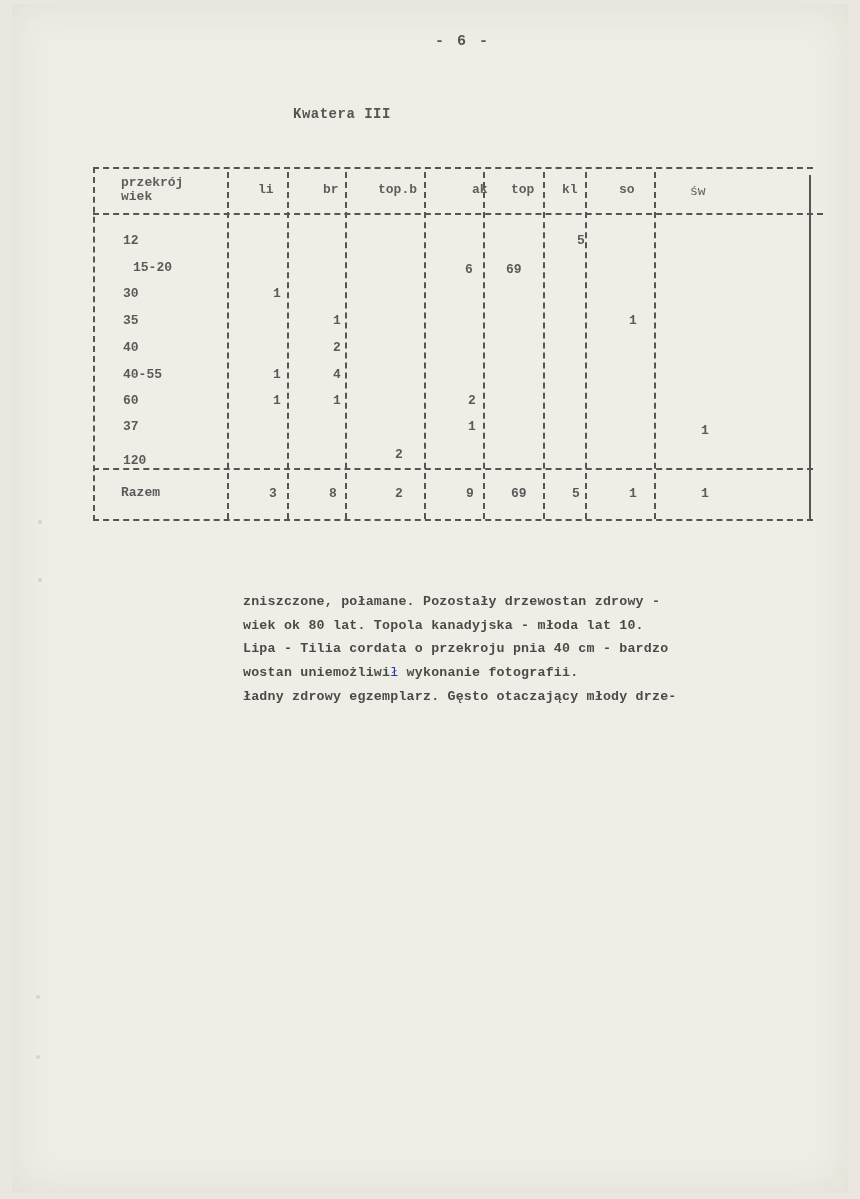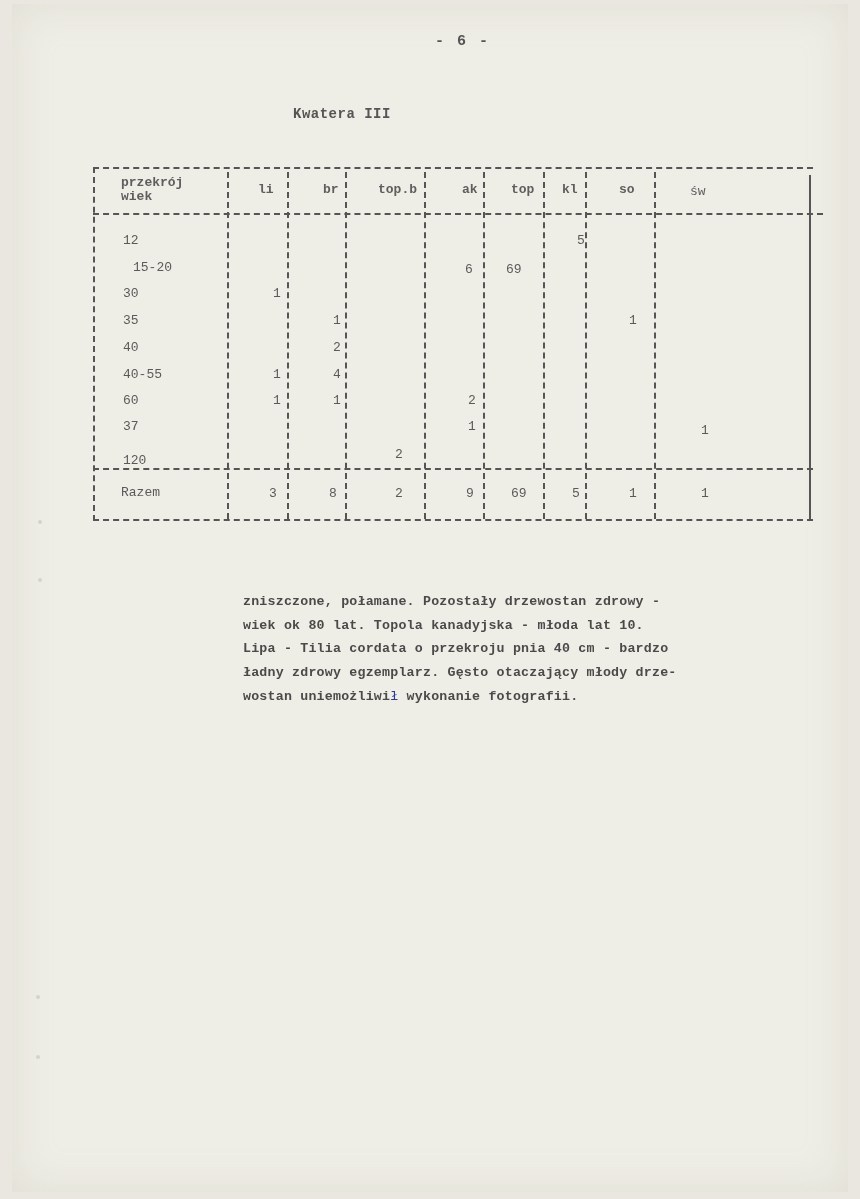--- a/index.html
+++ b/index.html
@@ -15,21 +15,21 @@
     box-shadow: inset 0 0 40px rgba(180,175,160,0.25);
   }
   .pagenum { position:absolute; left:435px; top:33px; font-size:15px; font-weight:bold; letter-spacing:2px; color:#555; }
   .heading { position:absolute; left:293px; top:106px; font-size:14px; font-weight:bold; letter-spacing:0.5px; color:#555; }
 
   
   .tbl { position:absolute; left:93px; top:167px; width:720px; height:356px; }
   .hline { position:absolute; height:0; border-top:2px dashed #555; }
   .vline { position:absolute; width:0; border-left:2px dashed #555; }
   .vsolid { position:absolute; width:0; border-left:2px solid #555; }
-  .cell { position:absolute; font-size:13px; font-weight:normal; color:#5a5a5a; white-space:nowrap; }
+  .cell { position:absolute; font-size:13px; font-weight:bold; color:#5a5a5a; white-space:nowrap; }
   .hdr { position:absolute; font-size:13px; font-weight:bold; color:#5e5e5e; line-height:14px; }
 
   .note {
     position:absolute; left:243px; top:590px; width:580px;
     font-size:13.3px; font-weight:bold; line-height:23.7px; color:#4a4a4a;
     letter-spacing:0.2px;
   }
   .note div { white-space:nowrap; }
   .ink { color:#2a3a9a; font-weight:normal; }
   .holes span { position:absolute; width:4px; height:4px; border-radius:50%; background:#d5d3cb; }
@@ -67,21 +67,21 @@
   <div class="vline" style="left:561px;top:5px;height:347px"></div>
   <div class="vsolid" style="left:716px;top:8px;height:346px"></div>
 
   <div class="hdr" style="left:28px;top:9px">
     <div>przekrój</div>
     <div>wiek</div>
   </div>
   <div class="hdr" style="left:165px;top:16px">li</div>
   <div class="hdr" style="left:230px;top:16px">br</div>
   <div class="hdr" style="left:285px;top:16px">top.b</div>
-  <div class="hdr" style="left:369px;top:16px">ak</div>
+  <div class="hdr" style="left:379px;top:16px">ak</div>
   <div class="hdr" style="left:418px;top:16px">top</div>
   <div class="hdr" style="left:469px;top:16px">kl</div>
   <div class="hdr" style="left:526px;top:16px">so</div>
   <div class="hdr" style="left:597px;top:18px;font-weight:normal">św</div>
 
   <div class="cell" style="left:30px;top:66px">12</div>
   <div class="cell" style="left:484px;top:66px">5</div>
 
   <div class="cell" style="left:40px;top:93px">15-20</div>
   <div class="cell" style="left:372px;top:95px">6</div>
@@ -121,17 +121,17 @@
   <div class="cell" style="left:418px;top:319px">69</div>
   <div class="cell" style="left:479px;top:319px">5</div>
   <div class="cell" style="left:536px;top:319px">1</div>
   <div class="cell" style="left:608px;top:319px">1</div>
 </div>
 
 <div class="note">
   <div>zniszczone, połamane. Pozostały drzewostan zdrowy -</div>
   <div>wiek ok 80 lat. Topola kanadyjska - młoda lat 10.</div>
   <div>Lipa - Tilia cordata o przekroju pnia 40 cm - bardzo</div>
-  <div>ładny zdrowy egzemplarz. Gęsto otaczający młody drze-</div>
   <div>
     <span>wostan uniemożliwi</span><span class="ink">ł</span><span> wykonanie fotografii.</span>
   </div>
+  <div>ładny zdrowy egzemplarz. Gęsto otaczający młody drze-</div>
 </div>
 
 </body></html>

